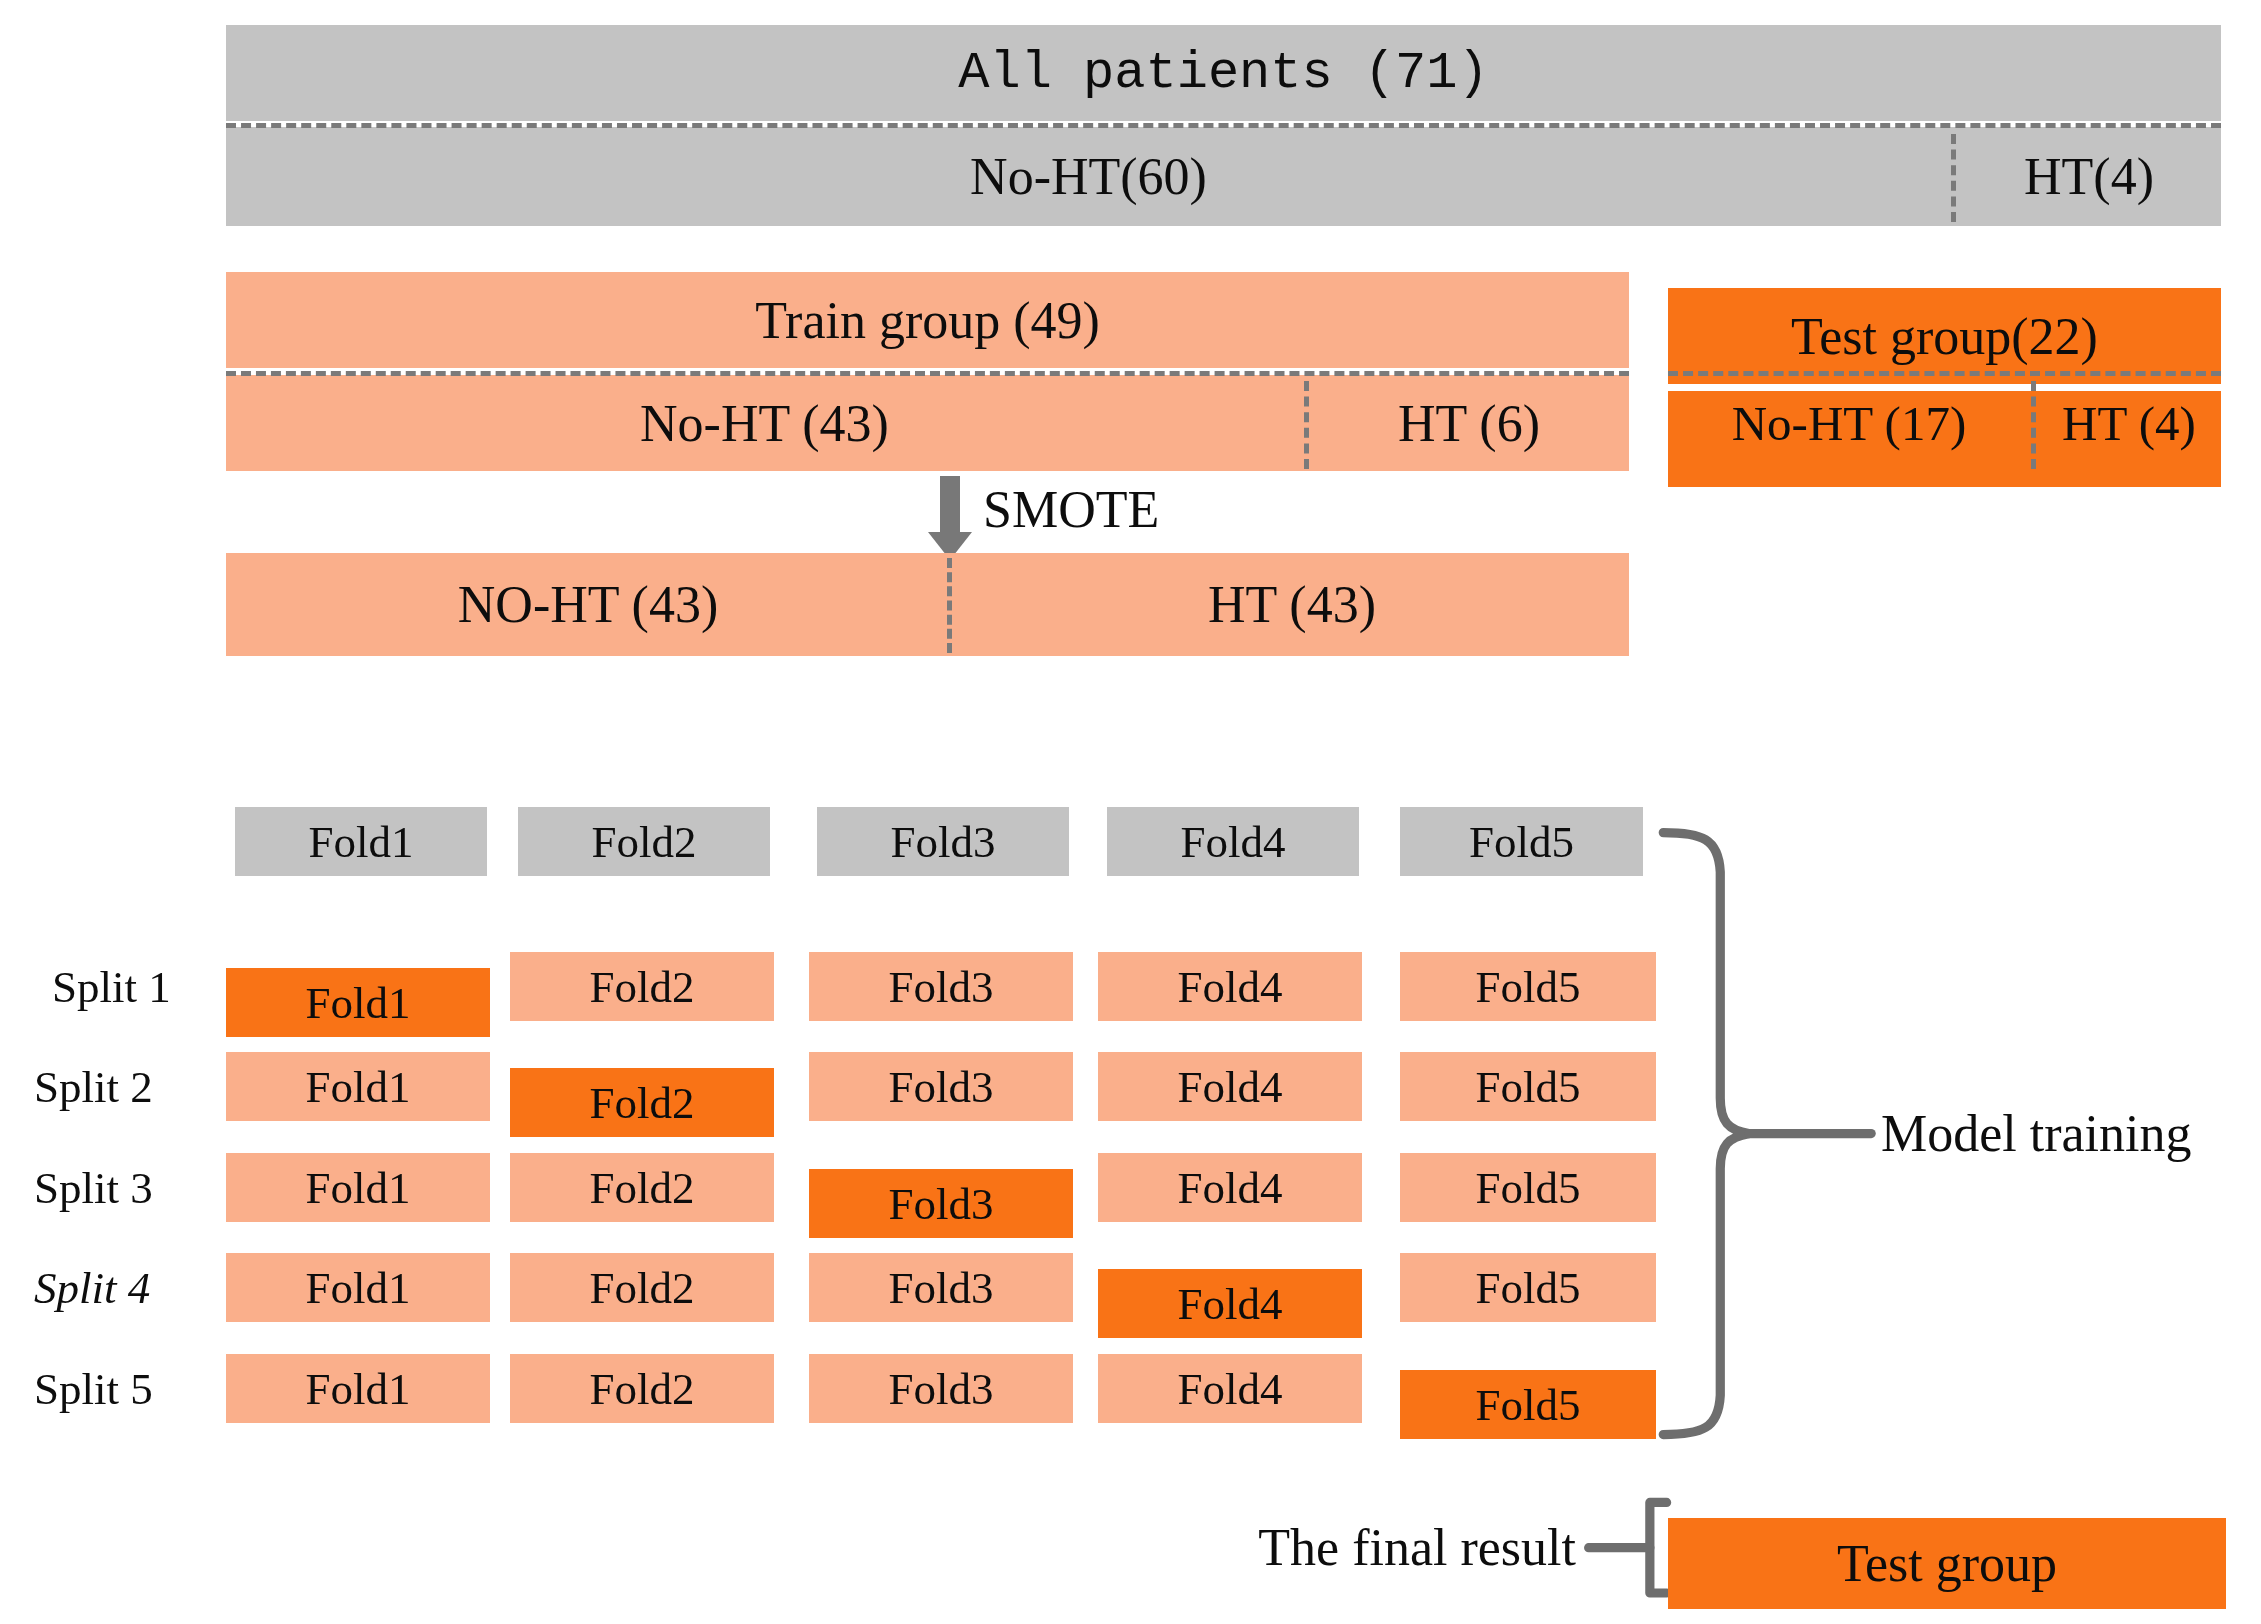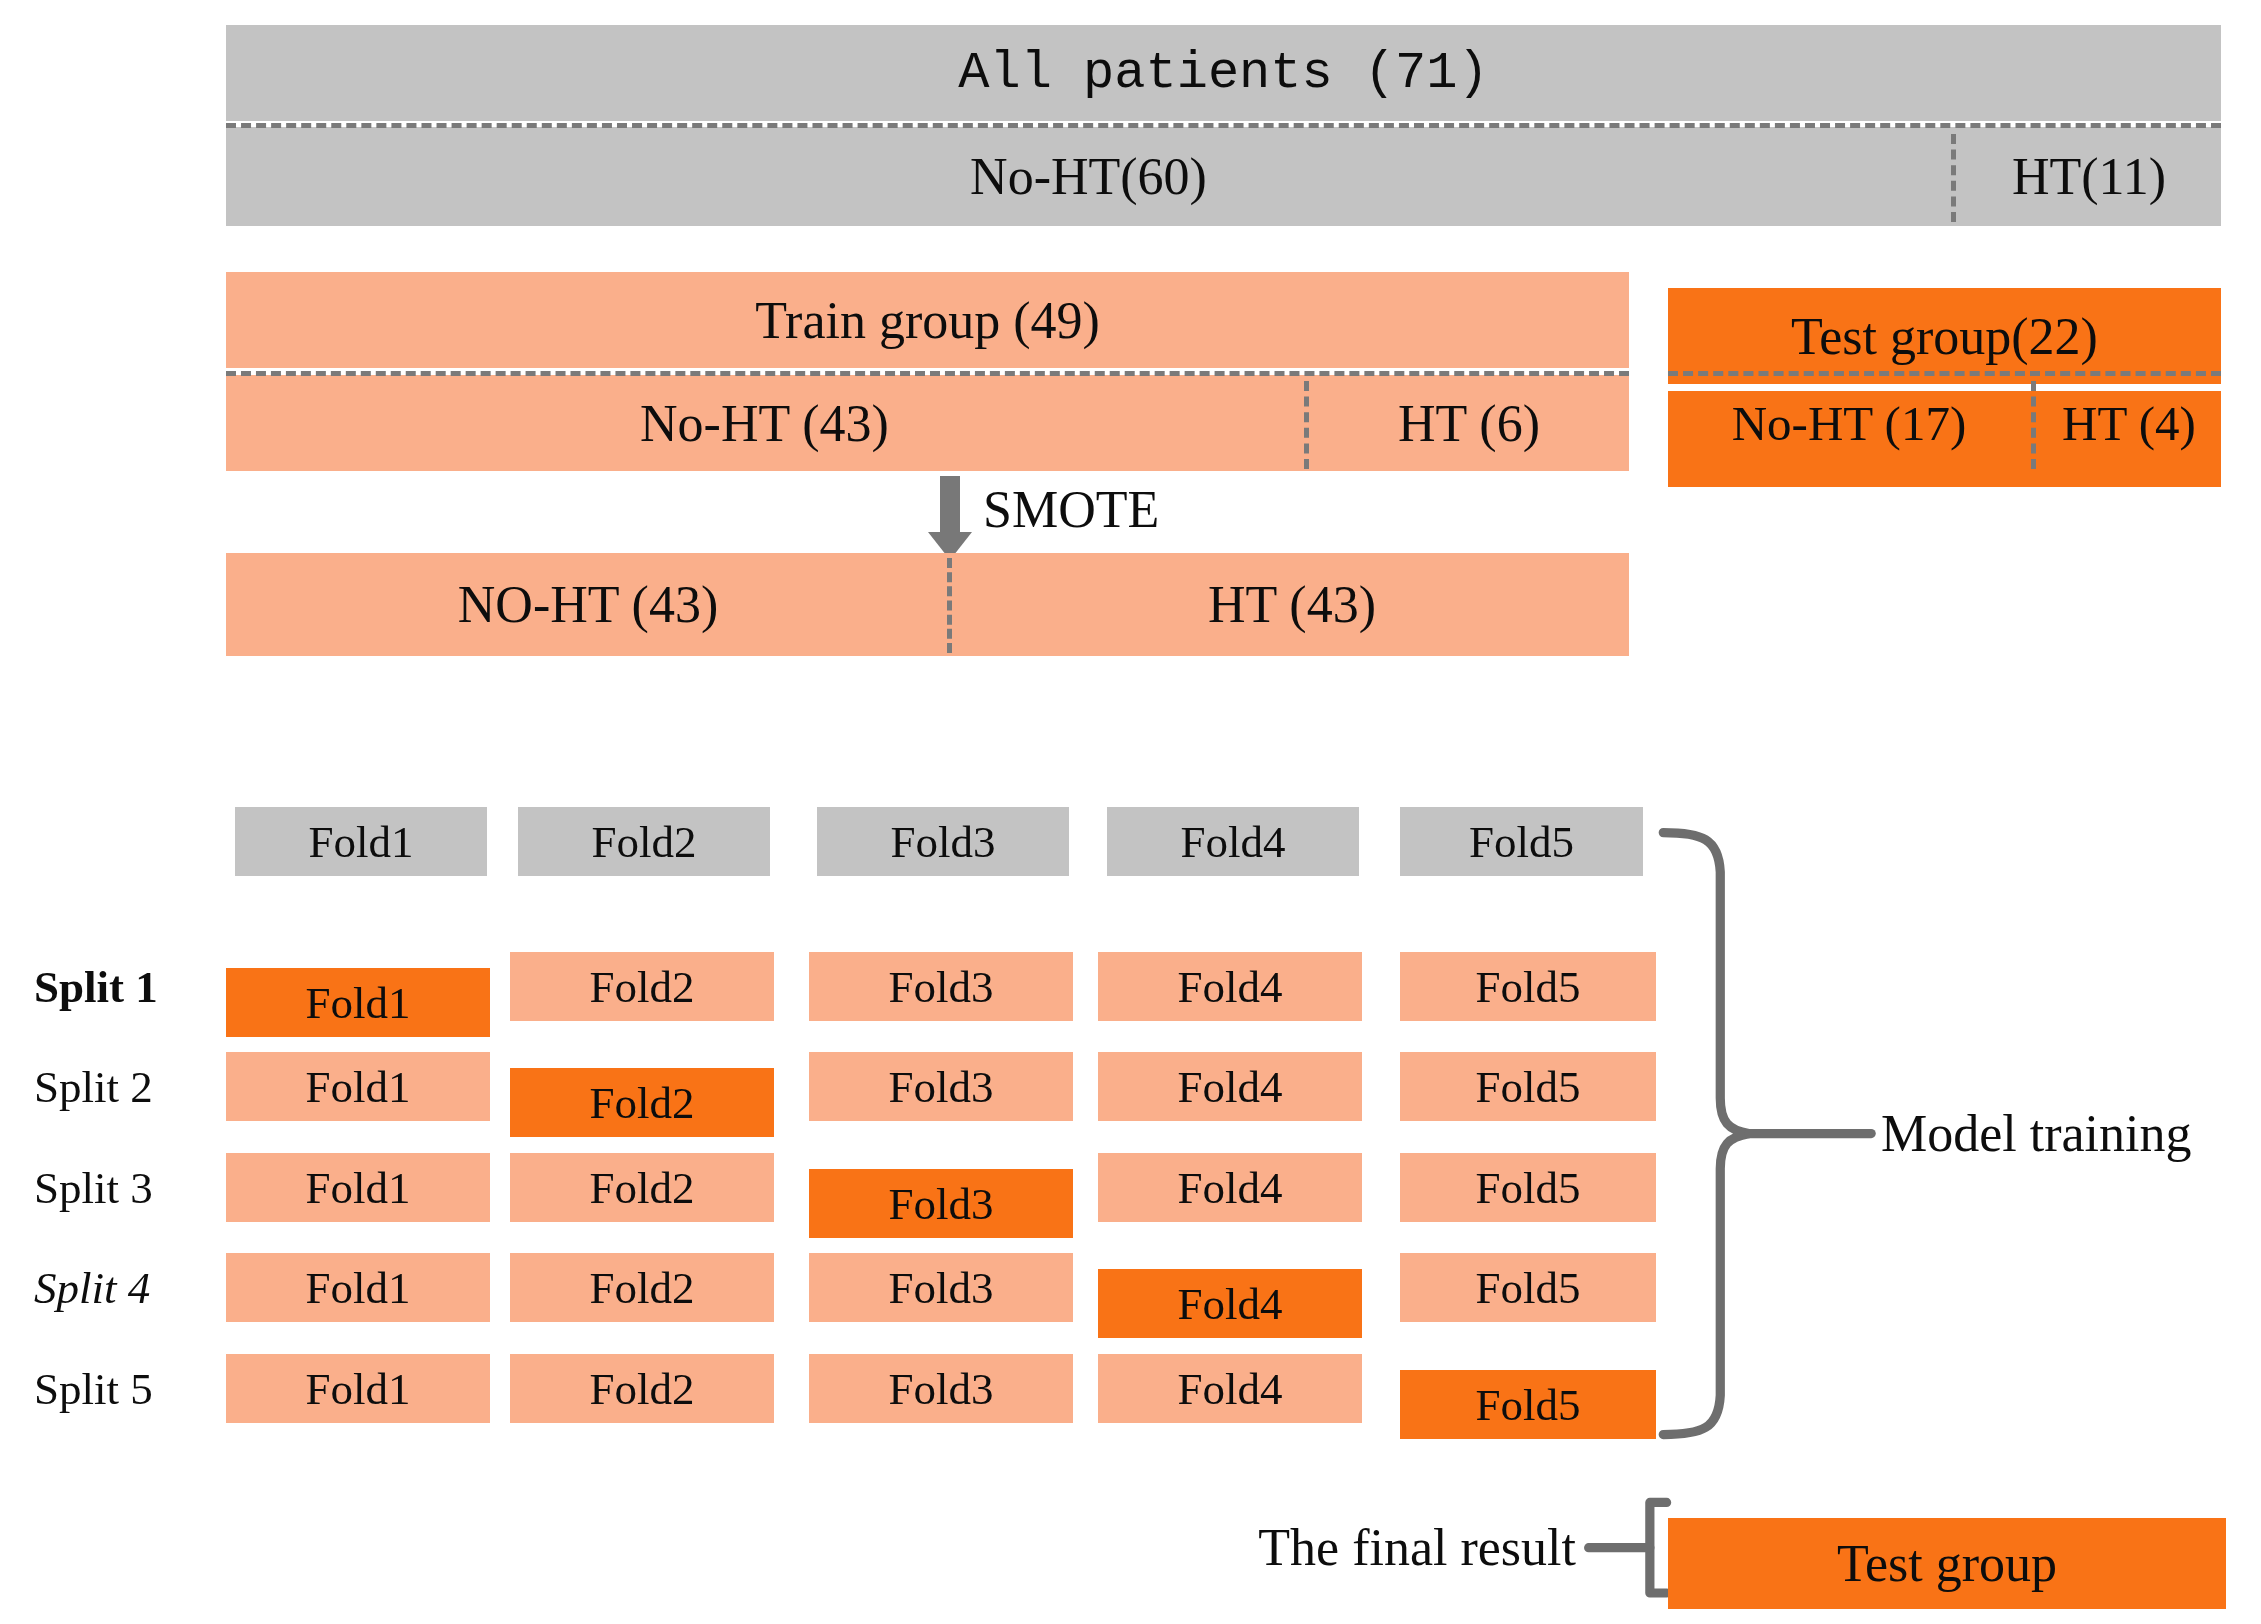--- a/index.html
+++ b/index.html
@@ -84,21 +84,21 @@
     <span>All patients (71)</span>
   </div>
 
   <div class="box gray" style="left:226px; top:127px; width:1995px; height:99px;"></div>
 
   <div class="lbl t-xl" style="left:226px; top:127px; width:1725px; height:99px; justify-content:center;">
     <span>No-HT(60)</span>
   </div>
 
   <div class="lbl t-xl" style="left:1956px; top:127px; width:266px; height:99px; justify-content:center;">
-    <span>HT(11)</span>
+    <span>HT(4)</span>
   </div>
 
   <div class="hdash" style="left:226px; top:123px; width:1995px;"></div>
   <div class="vdash" style="left:1951px; top:134px; height:88px;"></div>
 
   <div class="box orange t-xl" style="left:226px; top:272px; width:1403px; height:96px;">
     <span>Train group  (49)</span>
   </div>
   <div class="box orange" style="left:226px; top:375px; width:1403px; height:96px;"></div>
 
@@ -154,21 +154,21 @@
       </div>
       <div class="box gray t-md" style="left: 1107px; top: 807px; width: 252px; height: 69px;">
         <span>Fold4</span>
       </div>
       <div class="box gray t-md" style="left: 1400px; top: 807px; width: 243px; height: 69px;">
         <span>Fold5</span>
       </div>
     </div>
 
   <div id="split-grid">
-      <div class="lbl t-md" style="left: 34px; top: 952px; width: 168px; height: 69px; justify-content: flex-start; font-weight: bold;">
+      <div class="lbl t-md" style="left: 52px; top: 952px; width: 168px; height: 69px; justify-content: flex-start;">
         <span>Split 1</span>
       </div>
       <div class="box t-md green" style="left: 226px; top: 952px; width: 264px; height: 69px;">
         <span>Fold1</span>
       </div>
       <div class="box t-md orange" style="left: 510px; top: 952px; width: 264px; height: 69px;">
         <span>Fold2</span>
       </div>
       <div class="box t-md orange" style="left: 809px; top: 952px; width: 264px; height: 69px;">
         <span>Fold3</span>

